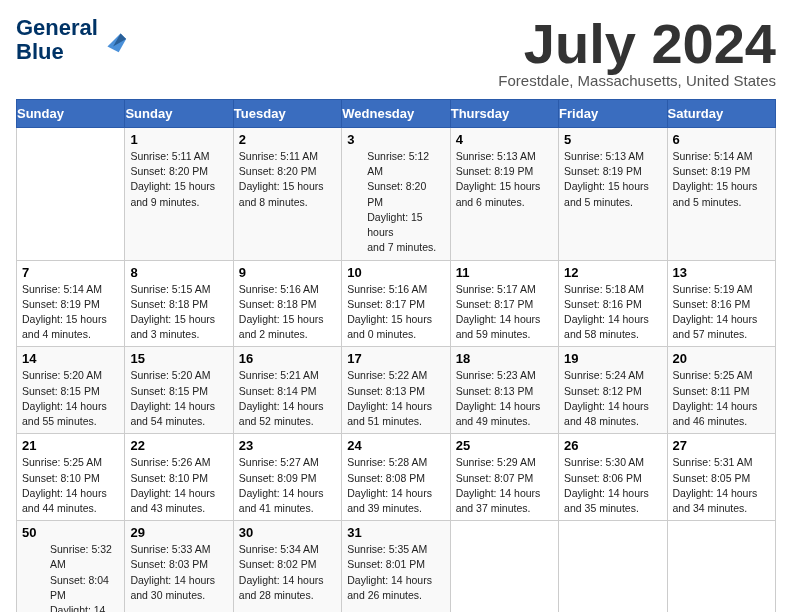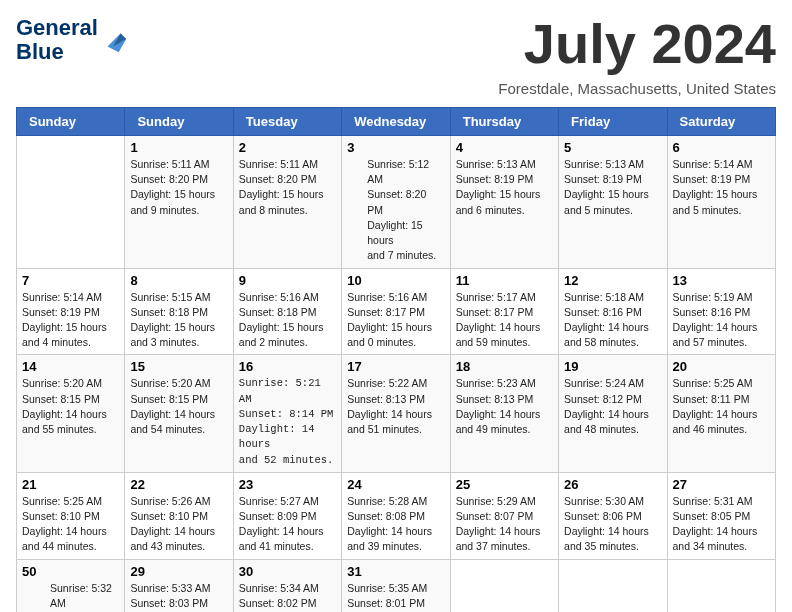--- a/index.html
+++ b/index.html
@@ -39,32 +39,32 @@
     }
     .month-title {
       font-size: 56px;
       font-weight: bold;
       color: #333;
       line-height: 1;
     }
     .location {
       font-size: 15px;
       color: #555;
-      margin-top: 8px;
+      margin-top: 0;
     }
     table {
       width: 100%;
       border-collapse: collapse;
       font-size: 11px;
     }
     thead tr th {
       background-color: #3a6dbf;
       color: #fff;
       text-align: left;
-      padding: 6px 12px;
+      padding: 6px 0;
       font-size: 13px;
       font-weight: bold;
       border: 1px solid #2a5aaa;
     }
     tbody tr td {
       border: 1px solid #ccc;
       vertical-align: top;
       padding: 4px 5px;
       min-height: 70px;
       width: 14.28%;
@@ -233,21 +233,21 @@
         </td>
         <td>
           <span class="day-num">15</span>
           <div class="day-info" style="white-space: pre-line;">Sunrise: 5:20 AM
 Sunset: 8:15 PM
 Daylight: 14 hours
 and 54 minutes.</div>
         </td>
         <td>
           <span class="day-num">16</span>
-          <div class="day-info" style="white-space: pre-line; font-family: Liberation Mono, monospace;">Sunrise: 5:21 AM
+          <div class="day-info" style="white-space: pre-line;">Sunrise: 5:21 AM
 Sunset: 8:14 PM
 Daylight: 14 hours
 and 52 minutes.</div>
         </td>
         <td>
           <span class="day-num">17</span>
           <div class="day-info" style="white-space: pre-line;">Sunrise: 5:22 AM
 Sunset: 8:13 PM
 Daylight: 14 hours
 and 51 minutes.</div>

